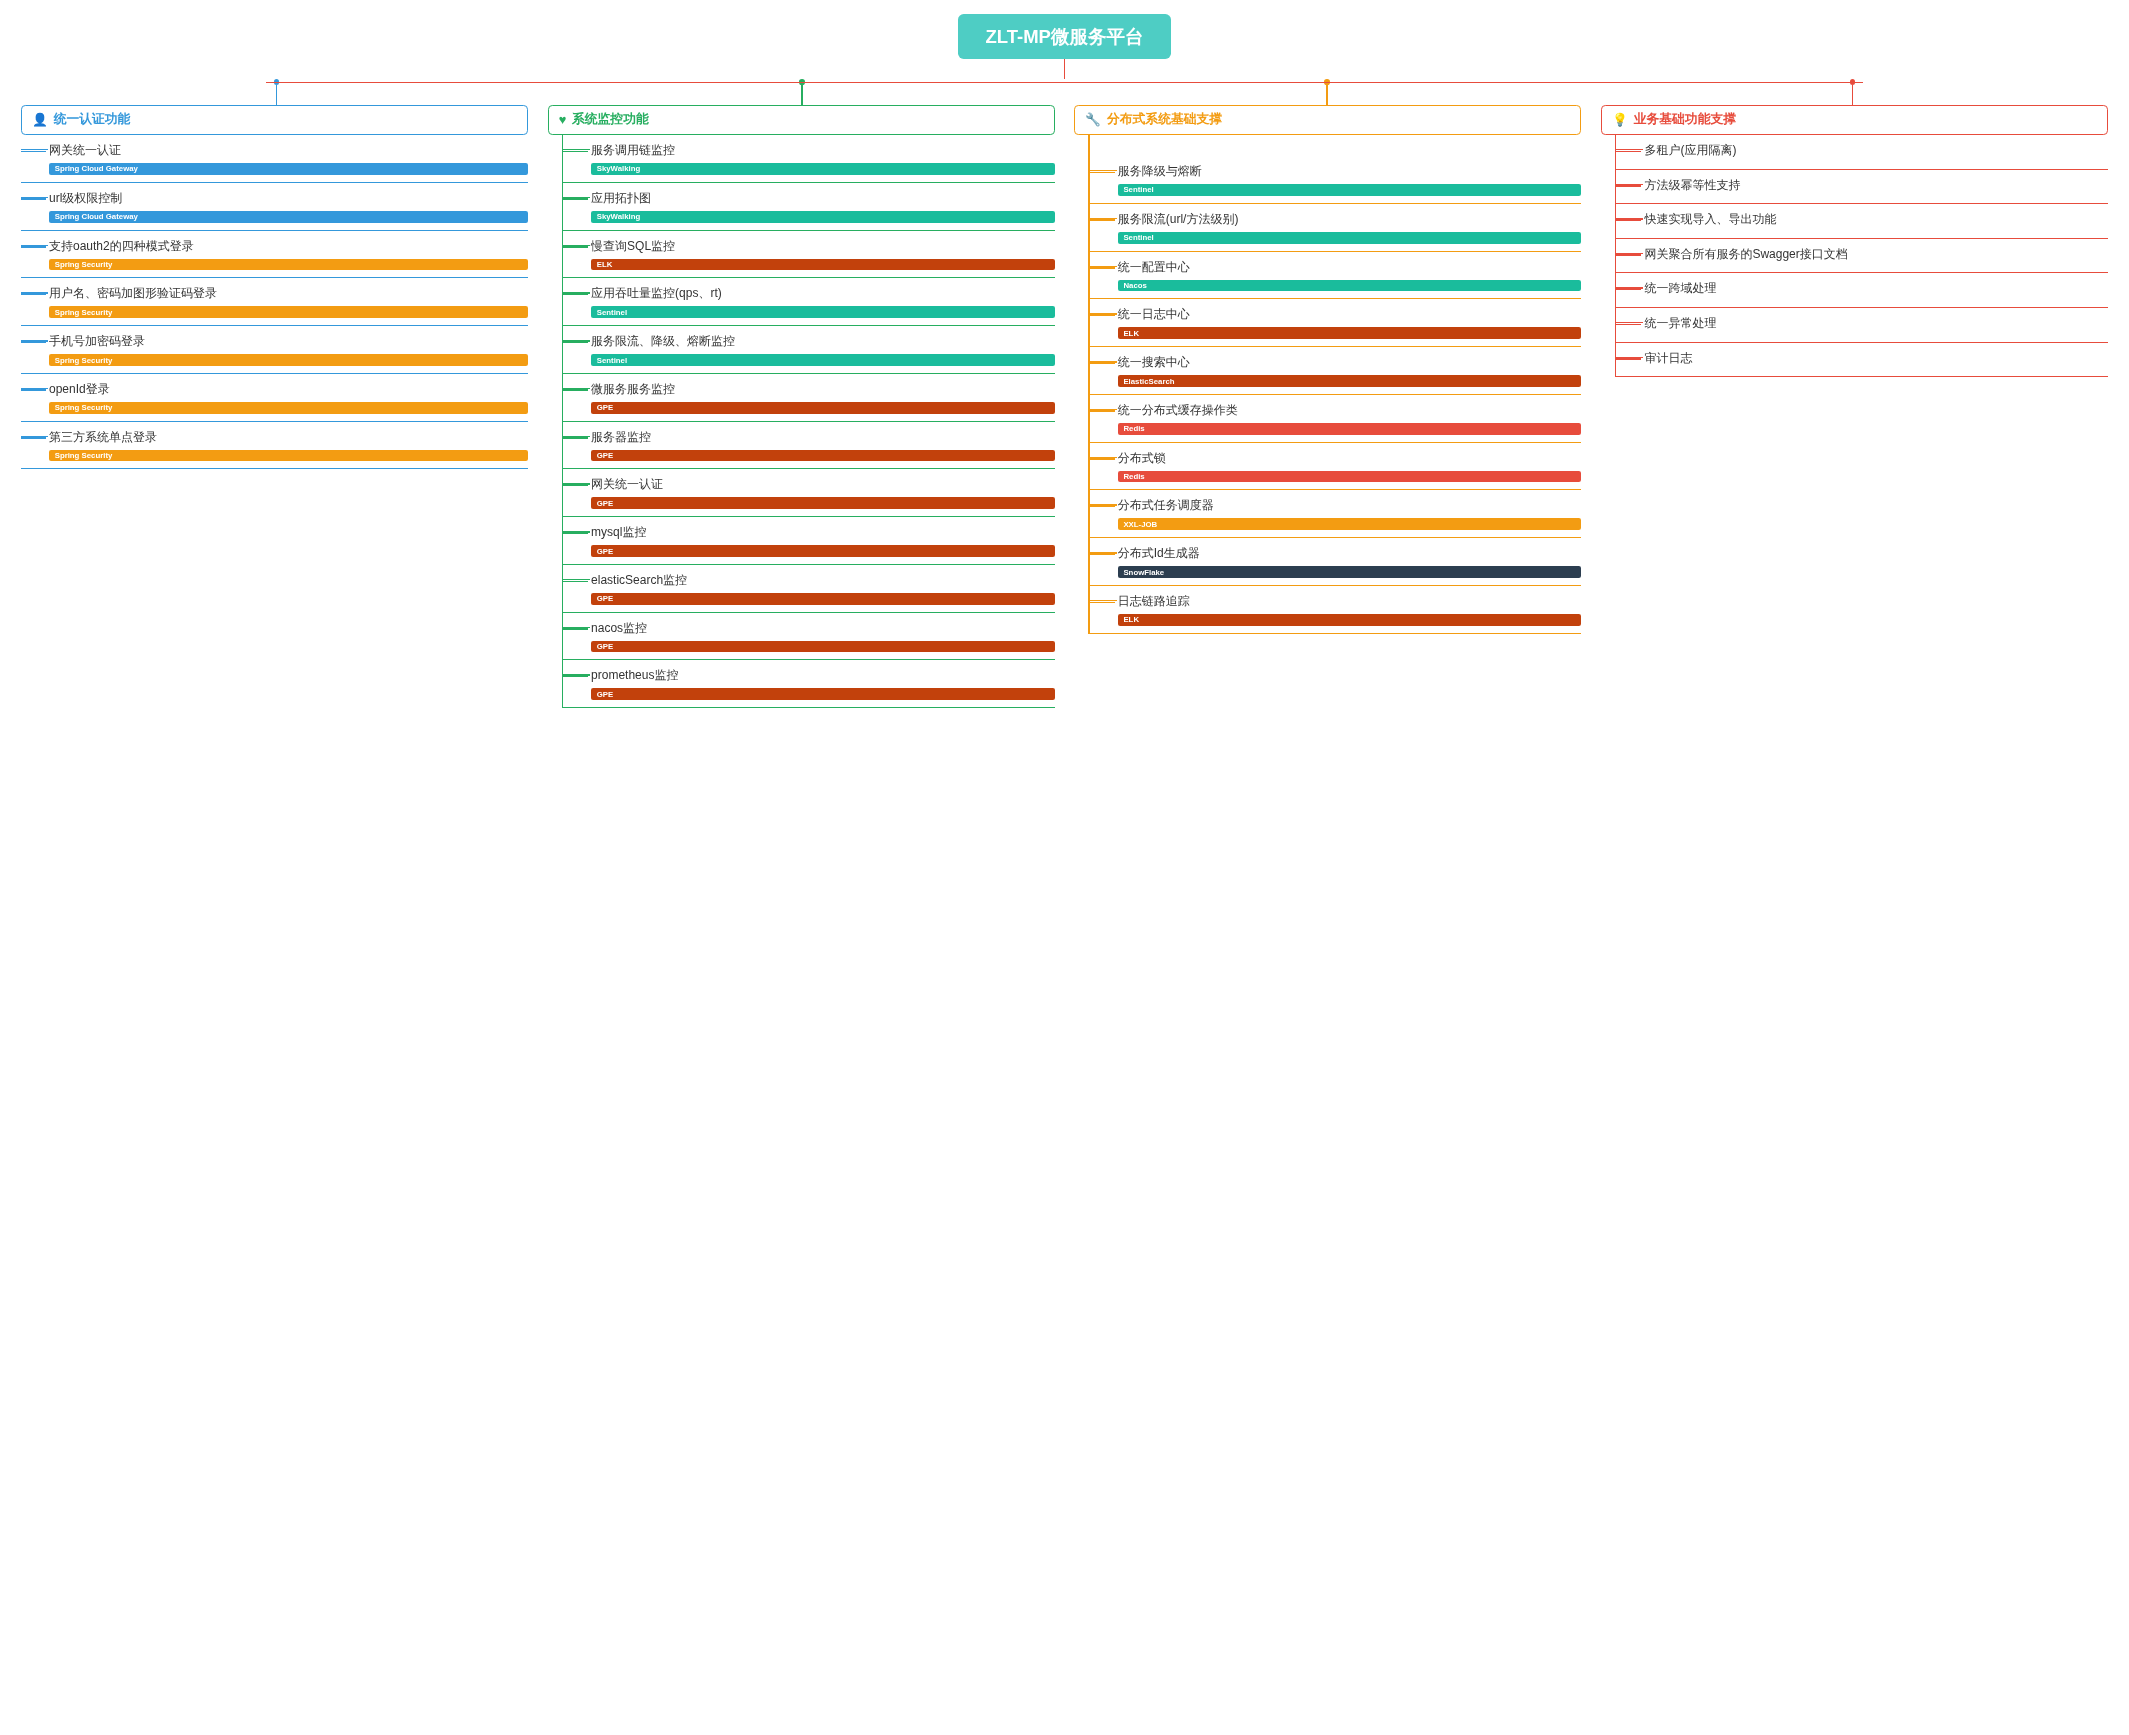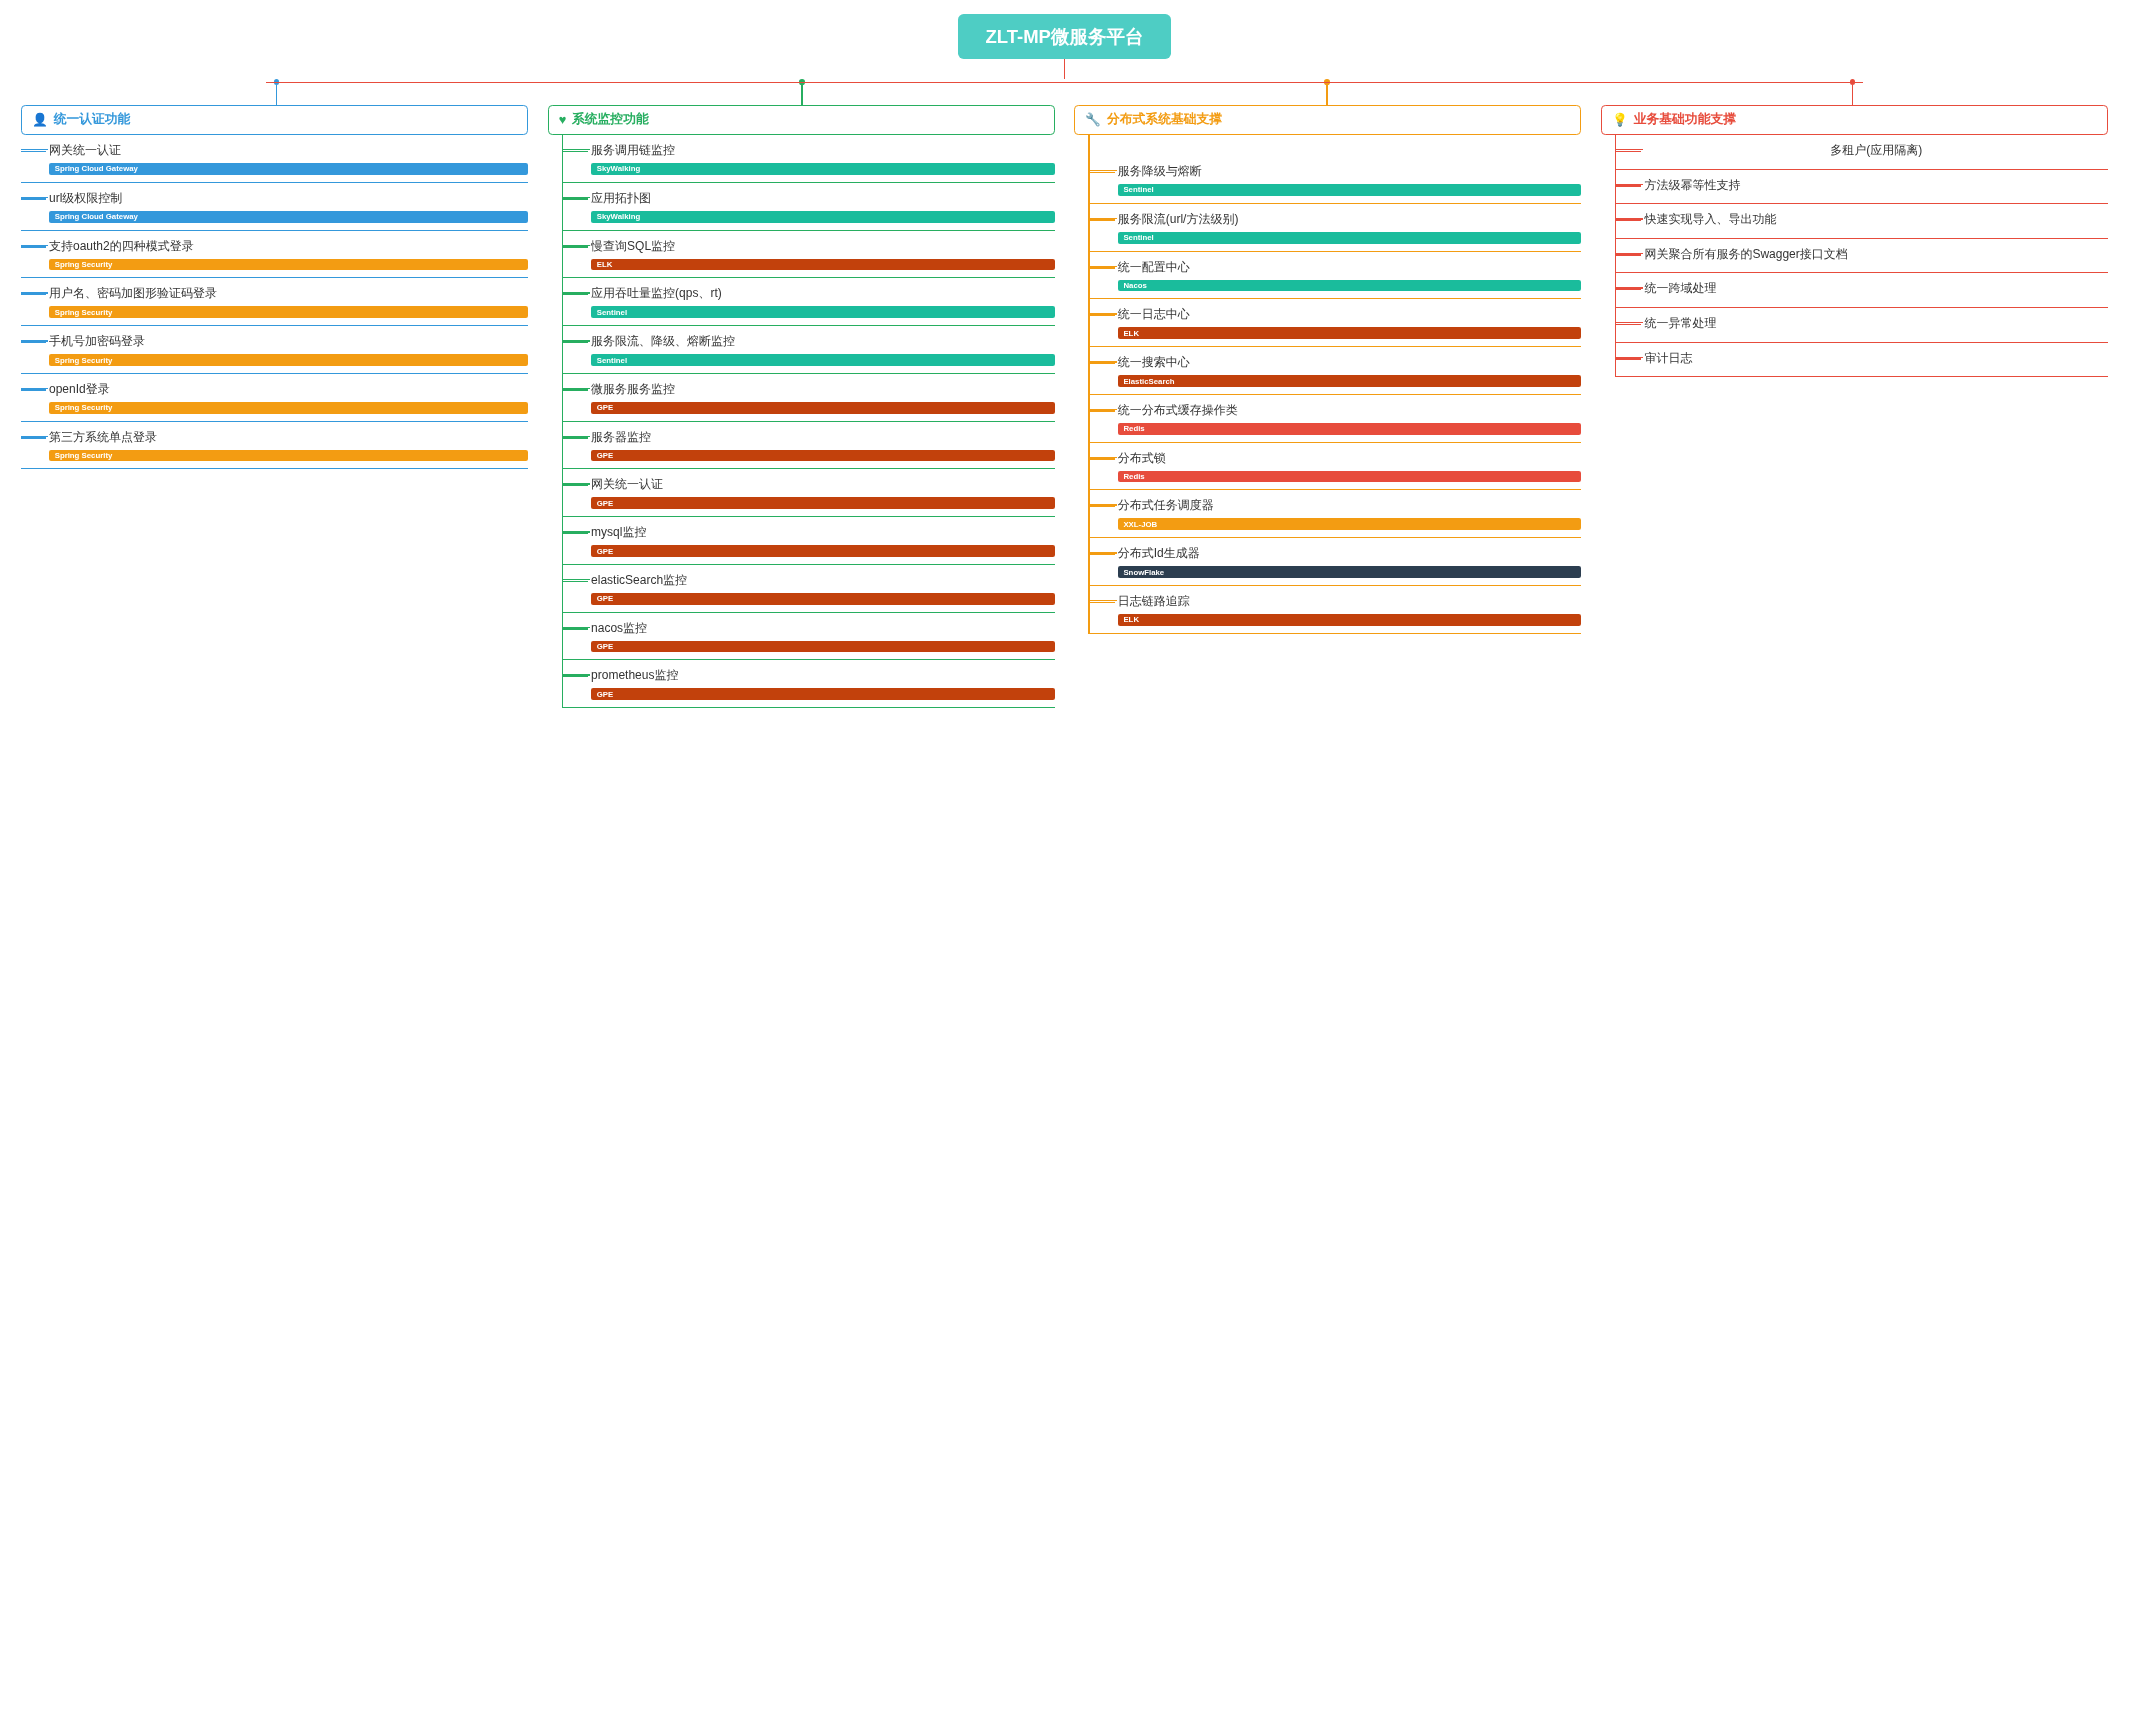--- a/index.html
+++ b/index.html
@@ -339,21 +339,21 @@
     </div>
 
     <div class="col-wrapper col-biz">
       <div class="section-header" style="border-color:#e74c3c; color:#e74c3c;">
         <span>💡</span>
         <span>业务基础功能支撑</span>
       </div>
       <div style="display:flex; flex-direction:row; width:100%;">
         <div style="width:1.4px; background:#e74c3c; margin-left:14px; flex-shrink:0;"></div>
         <div style="flex:1;">
-          <div class="item-row" style="border-bottom-color:#e74c3c;align-items:center;">
+          <div class="item-row" style="border-bottom-color:#e74c3c;">
             <div style="position:absolute;left:0;top:14px;width:27px;height:1.4px;background:#e74c3c;"></div>
             <span class="item-title">多租户(应用隔离)</span>
           </div>
           <div class="item-row" style="border-bottom-color:#e74c3c;">
             <div style="position:absolute;left:0;top:14px;width:27px;height:1.4px;background:#e74c3c;"></div>
             <span class="item-title">方法级幂等性支持</span>
           </div>
           <div class="item-row" style="border-bottom-color:#e74c3c;">
             <div style="position:absolute;left:0;top:14px;width:27px;height:1.4px;background:#e74c3c;"></div>
             <span class="item-title">快速实现导入、导出功能</span>

